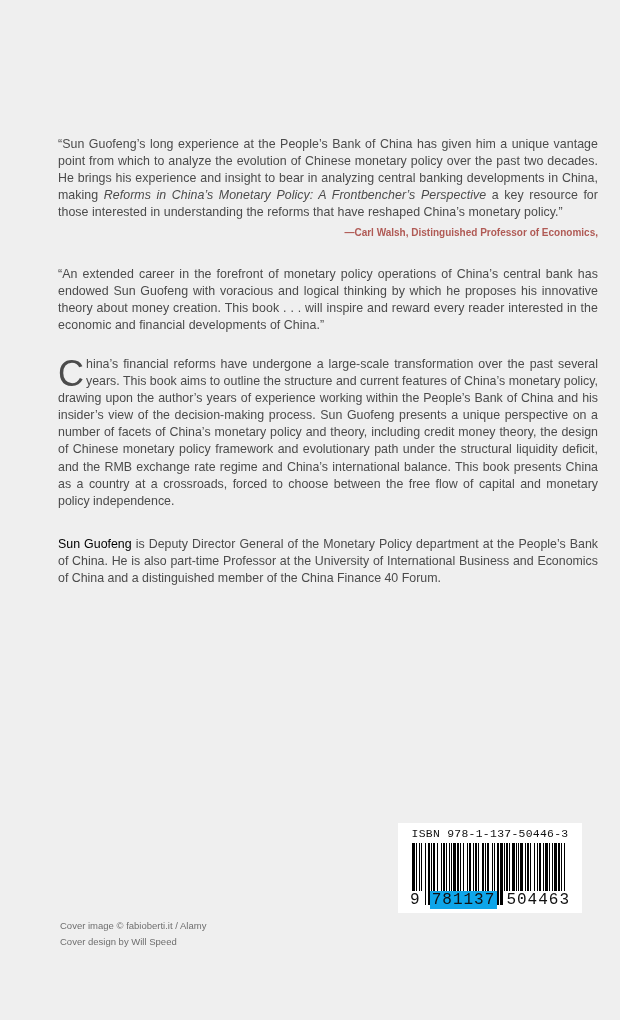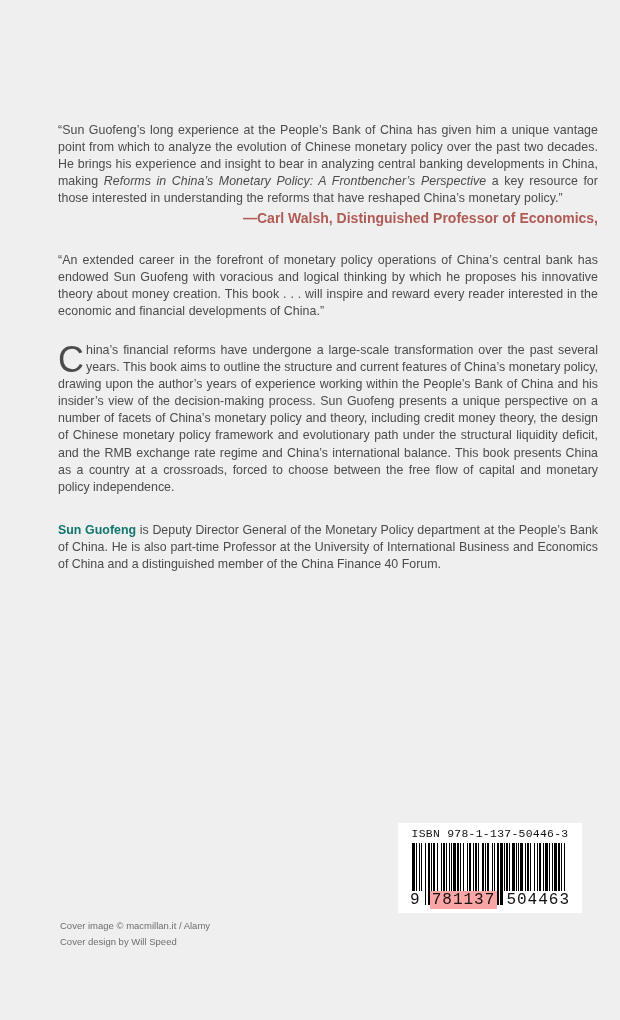--- a/index.html
+++ b/index.html
@@ -20,36 +20,36 @@
     position: absolute;
     inset: 0;
     width: 620px;
     height: 1020px;
     background: #efefef;
   }
 
   .content {
     position: absolute;
     left: 58px;
-    top: 122px;
+    top: 136px;
     width: 540px;
   }
 
   .quote-block {
     font-size: 12.4px;
     line-height: 17.1px;
     text-align: justify;
     color: #4b4b4b;
     letter-spacing: 0.05px;
   }
   .quote-block i { font-style: italic; }
 
   .attrib {
     color: #b05a55;
-    font-size: 14px;
+    font-size: 10px;
     line-height: 17.1px;
     text-align: right;
     margin-top: 3px;
     font-weight: 600;
   }
   .attrib .line { display: block; }
 
   .gap-1 { height: 24px; }
   .gap-2 { height: 22px; }
   .gap-3 { height: 26px; }
@@ -72,22 +72,22 @@
     font-family: "Liberation Sans", sans-serif;
   }
 
   .bio-para {
     font-size: 12.4px;
     line-height: 17.1px;
     text-align: justify;
     color: #4b4b4b;
   }
   .bio-name {
-    color: #0f766e;
-    font-weight: 700;
+    color: #000000;
+    font-weight: 400;
   }
 
   
   .logo {
     position: absolute;
     left: 62px;
     top: 783px;
     width: 270px;
     color: #545454;
     font-family: "DejaVu Sans", sans-serif;
@@ -151,21 +151,21 @@
     letter-spacing: 1px;
     display: flex;
     justify-content: space-between;
     padding: 0 10px 4px 10px;
     margin-top: -14px;
     background: transparent;
     position: relative;
     z-index: 3;
   }
   .digits .d-left { background: #fff; padding: 0 2px; }
-  .digits .d-mid  { background: #fca5a5; padding: 0 2px; }
+  .digits .d-mid  { background: #0ea5e9; padding: 0 2px; }
   .digits .d-right{ background: #fff; padding: 0 2px; }
 
   .url-bar {
     background: #a62323;
     color: #ffffff;
     text-align: center;
     font-size: 14.5px;
     font-weight: 700;
     padding: 5px 0 6px 0;
     letter-spacing: 0.2px;
@@ -200,21 +200,21 @@
     <div class="gap-3"></div>
 
     <div class="bio-para"><span class="bio-name">Sun Guofeng</span><span> is Deputy Director General of the Monetary Policy department at the People’s Bank of China. He is also part-time Professor at the University of International Business and Economics of China and a distinguished member of the China Finance 40 Forum.</span></div>
 
   </div>
 
   <div class="logo">
   </div>
 
   <div class="credits">
-    <div>Cover image © macmillan.it / Alamy</div>
+    <div>Cover image © fabioberti.it / Alamy</div>
     <div>Cover design by Will Speed</div>
   </div>
 
   <div class="barcode-box">
     <div class="isbn-text">ISBN 978-1-137-50446-3</div>
     <div class="bars" id="barcode-bars">
         <span style="flex: 3 0 0px; background: rgb(0, 0, 0);"></span>
         <span style="flex: 1 0 0px; background: rgb(255, 255, 255);"></span>
         <span style="flex: 1 0 0px; background: rgb(0, 0, 0);"></span>
         <span style="flex: 2 0 0px; background: rgb(255, 255, 255);"></span>

